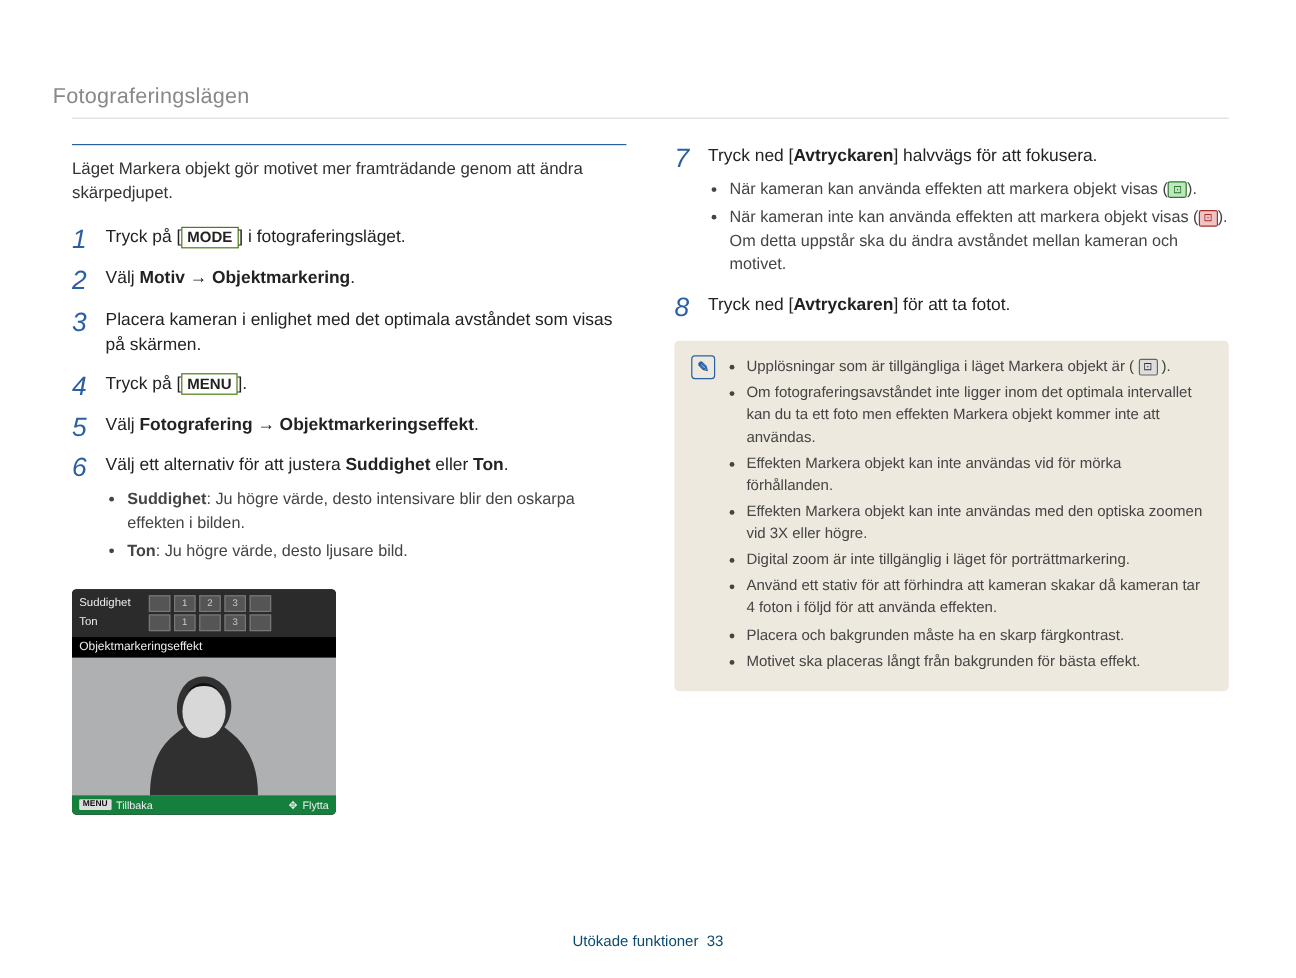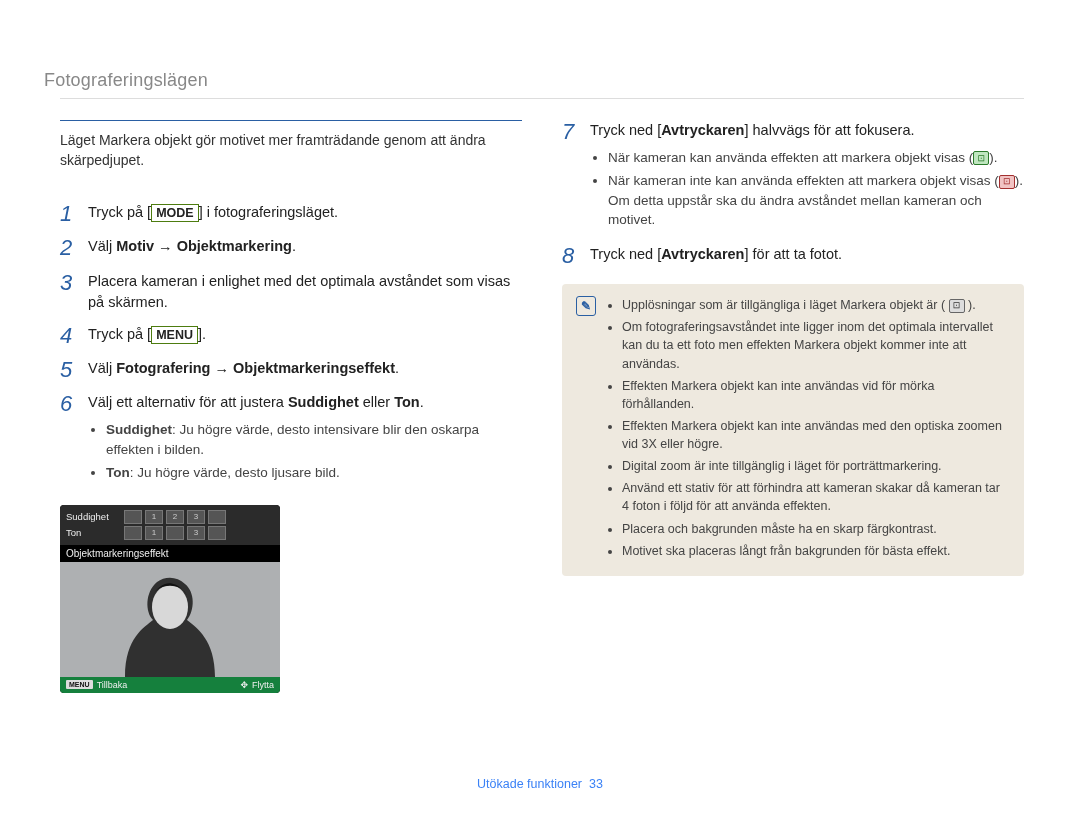--- a/index.html
+++ b/index.html
@@ -52,21 +52,21 @@
   .heading-underline {
     height: 1px;
     background: #2a5fa3;
     margin-bottom: 10px;
     width: 100%;
   }
   .intro {
     font-size: 14px;
     line-height: 1.4;
     color: #333;
-    margin-bottom: 32px;
+    margin-bottom: 18px;
   }
   .steps { list-style: none; }
   .step {
     display: flex;
     gap: 10px;
     margin-bottom: 10px;
   }
   .step-num {
     font-size: 22px;
     font-style: italic;
@@ -210,21 +210,21 @@
     border-color: #666;
     background: #ddd;
     color: #333;
   }
   .footer {
     position: absolute;
     bottom: 24px;
     left: 0; right: 0;
     text-align: center;
     font-size: 12.5px;
-    color: #3b82f6;
+    color: #0c4a6e;
     margin-top: 36px;
   }
 </style>
 </head>
 <body>
 
 <div class="section-label">Fotograferingslägen</div>
 <div class="section-label-underline"></div>
 
 <div class="columns">

